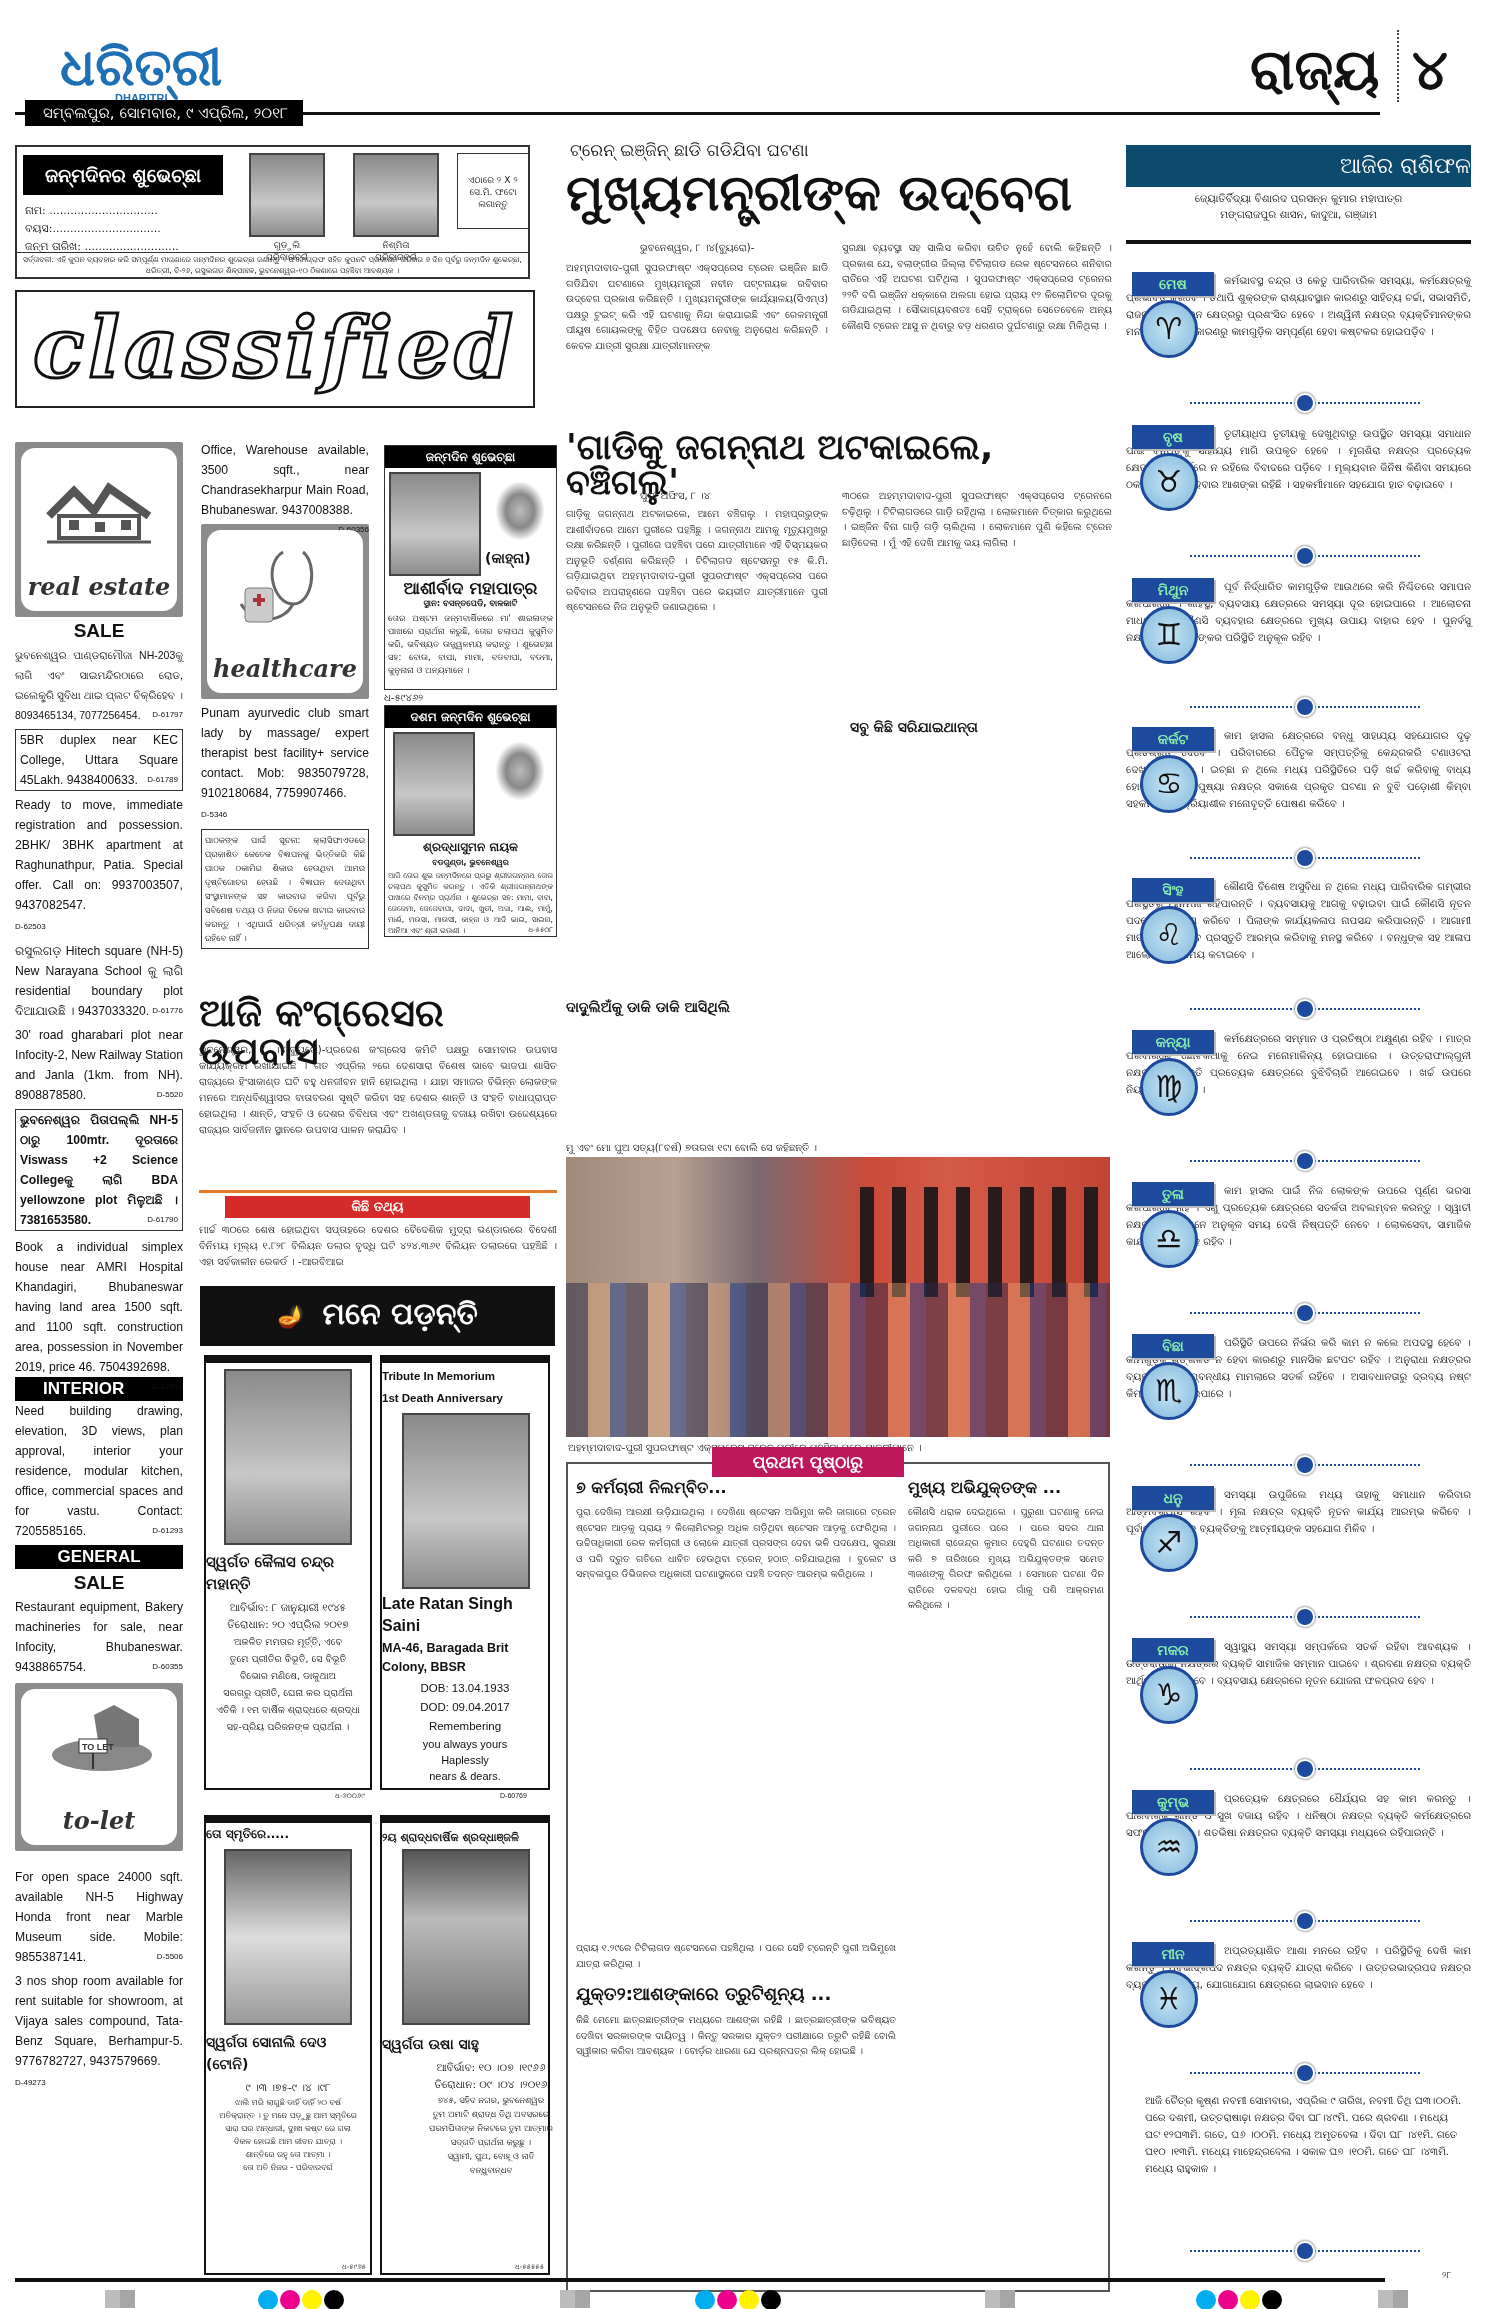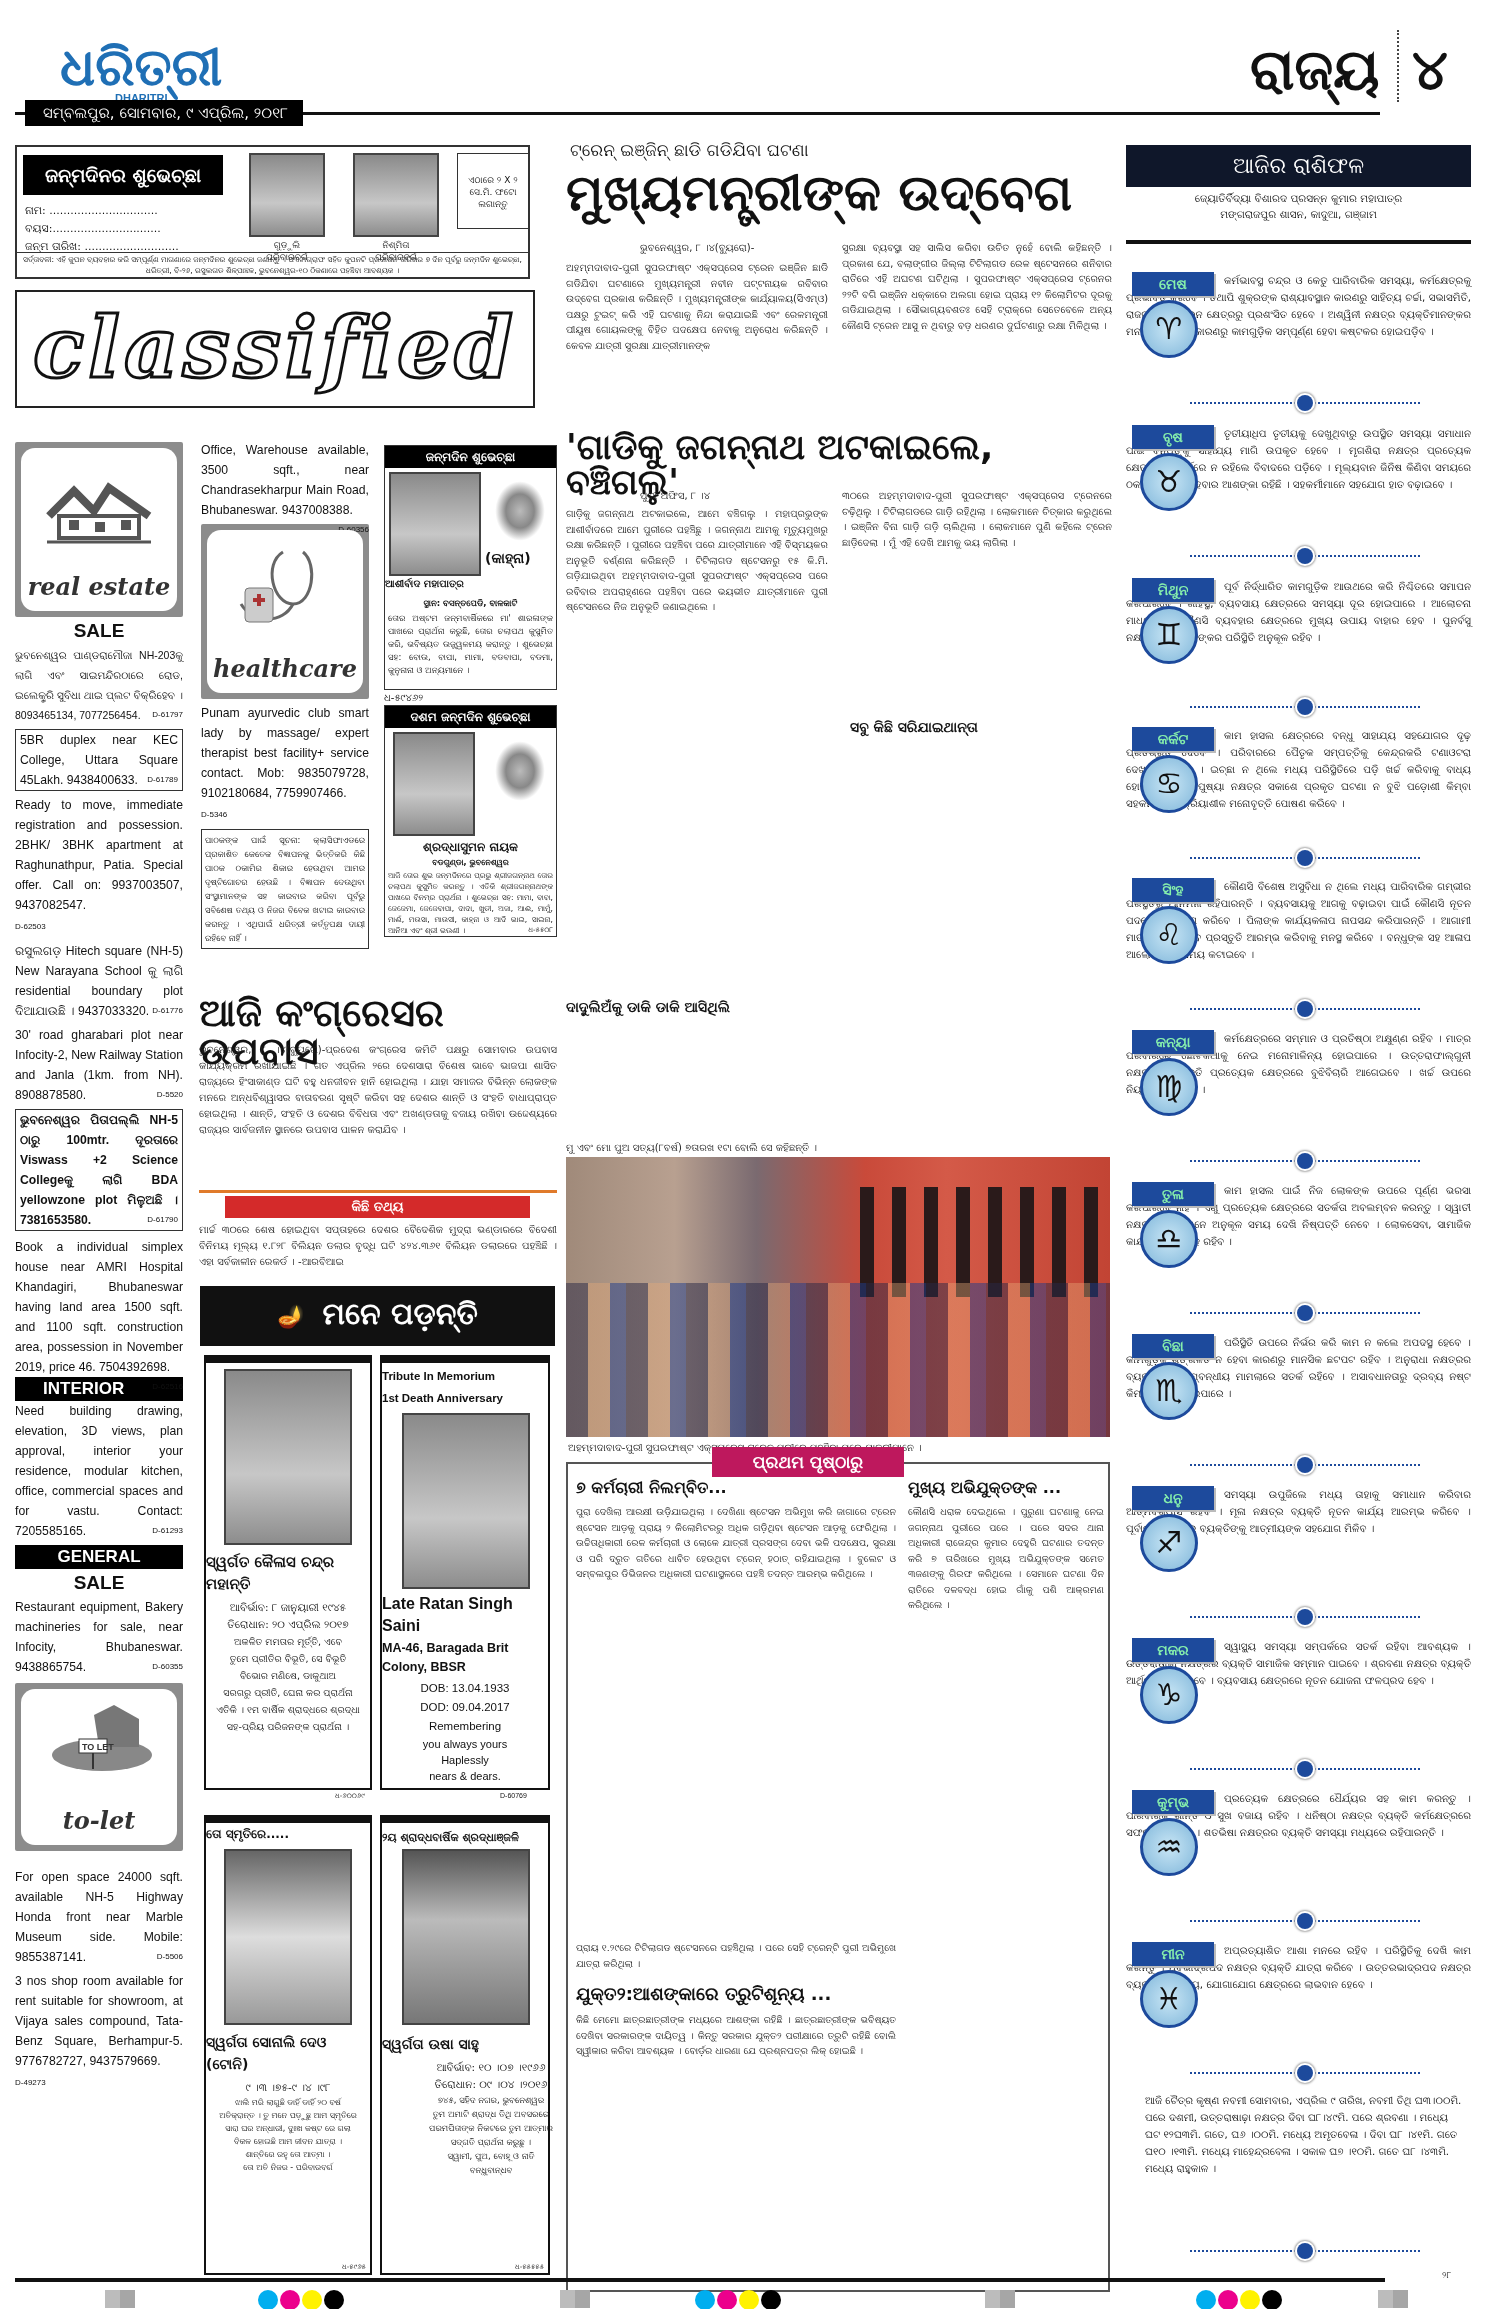--- a/index.html
+++ b/index.html
@@ -22,21 +22,21 @@
 .ad-icon{border:0;background:#8c8c8c;padding:6px;border-radius:2px}
 .ad-icon .inner{background:#fff;border-radius:14px;width:100%;height:100%;position:relative;text-align:center}
 .ad-icon .lbl{position:absolute;bottom:10px;left:0;width:100%;font-family:"DejaVu Serif",serif;font-style:italic;font-weight:bold;color:#333;font-size:24px}
 .adtext{font-family:"Liberation Sans",sans-serif;font-size:12.2px;line-height:20px;text-align:justify}
 .adtext .code{font-size:8px;float:right;line-height:20px}
 .sect-head{background:#000;color:#fff;text-align:center;font-family:"Liberation Sans",sans-serif;font-weight:bold;font-size:17px;line-height:24px}
 .sale-head{text-align:center;font-family:"Liberation Sans",sans-serif;font-weight:bold;font-size:19px;line-height:28px}
 .odia{font-size:10.5px;line-height:16px;text-align:justify}
 .headline{font-weight:bold;line-height:1}
 .col-txt{font-size:10px;line-height:15.8px;color:#222;text-align:justify}
-.rashi-head{left:1126px;top:145px;width:345px;height:42px;background:#0f172a;color:#fff;font-size:22px;text-align:center;line-height:42px}
+.rashi-head{left:1126px;top:145px;width:345px;height:42px;background:#0c4a6e;color:#fff;font-size:22px;text-align:right;line-height:42px}
 .rashi-author{left:1126px;top:190px;width:345px;text-align:center;font-size:10.5px;line-height:16px}
 .double{left:1126px;top:240px;width:345px;height:4px;border-top:3px solid #111;border-bottom:1px solid #111}
 .sign{position:absolute;left:1126px;width:345px}
 .sign .tag{position:absolute;left:6px;top:0;width:82px;height:24px;background:#1d4a9c;color:#86efac;font-size:14px;font-weight:bold;text-align:center;line-height:24px;box-shadow:2px 2px 0 #bbb}
 .sign .circle{position:absolute;left:14px;top:28px;width:58px;height:58px;border-radius:50%;background:radial-gradient(#c9e6f5,#7fb6da);border:3px solid #1d4a9c;text-align:center;line-height:52px;font-size:30px;color:#111}
 .sign .txt{position:absolute;left:0;top:0;width:345px;font-size:10.3px;line-height:17px;text-indent:98px;text-align:justify}
 .dots{position:absolute;left:1190px;width:230px;border-top:2px dotted #1d4a9c}
 .dots span{position:absolute;left:107px;top:-9px;width:16px;height:16px;border-radius:50%;background:#1d4a9c;box-shadow:0 0 0 2px #fff,0 0 2px 3px #aaa}
 .memo-banner{left:200px;top:1286px;width:355px;height:60px;background:#111;color:#fff;font-size:30px;font-weight:bold;text-align:center;line-height:56px}
 .memo{border:2px solid #111;border-top:8px solid #111;background:#fff}
@@ -137,21 +137,21 @@
   </div>
   <div class="adtext" style="margin-top:4px"><span>Punam ayurvedic club smart lady by massage/ expert therapist best facility+ service contact. Mob: 9835079728, 9102180684, 7759907466.</span><br><span style="font-size:8px">D-5346</span></div>
   <div class="box odia" style="border-width:1px;padding:3px;font-size:8.4px;line-height:14px;margin-top:4px">ପାଠକଙ୍କ ପାଇଁ ସୂଚନା: କ୍ଲାସିଫାଏଡରେ ପ୍ରକାଶିତ କେତେକ ବିଜ୍ଞାପନକୁ ଭିତ୍ତିକରି କିଛି ପାଠକ ଠକାମିର ଶିକାର ହେଉଥିବା ଆମର ଦୃଷ୍ଟିଗୋଚର ହେଉଛି । ବିଜ୍ଞାପନ ଦେଉଥିବା ସଂସ୍ଥାମାନଙ୍କ ସହ କାରବାର କରିବା ପୂର୍ବରୁ ସବିଶେଷ ତଥ୍ୟ ଓ ନିଜର ବିବେକ ଖଟାଇ କାରବାର କରନ୍ତୁ । ଏଥିପାଇଁ ଧରିତ୍ରୀ କର୍ତ୍ତୃପକ୍ଷ ଦାୟୀ ରହିବେ ନାହିଁ ।</div>
 </div>
 
 <div class="abs box" style="left:384px;top:445px;width:173px;height:245px;border-width:1px">
   <div class="sect-head" style="font-size:12px;line-height:22px;font-family:'DejaVu Sans',sans-serif">ଜନ୍ମଦିନ ଶୁଭେଚ୍ଛା</div>
   <div class="abs photo" style="left:4px;top:26px;width:92px;height:104px"></div>
   <div class="abs" style="left:110px;top:35px;width:50px;height:60px;border-radius:50%;background:radial-gradient(#bbb,#888 40%,#fff 70%)"></div>
   <div class="abs" style="left:100px;top:104px;font-size:14px;font-weight:bold">(କାହ୍ନା)</div>
-  <div class="abs" style="left:0;top:132px;width:171px;font-size:10px;font-weight:bold">ଆଶୀର୍ବାଦ ମହାପାତ୍ର</div>
+  <div class="abs" style="left:0;top:132px;width:171px;text-align:center;font-size:17px;font-weight:bold">ଆଶୀର୍ବାଦ ମହାପାତ୍ର</div>
   <div class="abs" style="left:0;top:152px;width:171px;text-align:center;font-size:8.5px;font-weight:bold">ସ୍ଥାନ: ବସନ୍ତପେଡି, ବାଳକାଟି</div>
   <div class="abs odia" style="left:3px;top:166px;width:165px;font-size:8.5px;line-height:13px">ତୋର ଅଷ୍ଟମ ଜନ୍ମବାର୍ଷିକରେ ମା' ଶାରଳାଙ୍କ ପାଖରେ ପ୍ରାର୍ଥନା କରୁଛି, ତୋର ଚଲାପଥ କୁସୁମିତ କରି, ଭବିଷ୍ୟତ ଉଜ୍ଜ୍ୱଳମୟ କରାନ୍ତୁ । ଶୁଭେଚ୍ଛା ସହ: ବୋଉ, ବାପା, ମାମା, ବଡବାପା, ବଡମା, କୁନୁନାନା ଓ ଅନ୍ୟମାନେ ।</div>
 </div>
 <div class="abs small" style="left:384px;top:692px;font-size:10px">ଧ-୫୯୪୬୨</div>
 <div class="abs box" style="left:384px;top:705px;width:173px;height:232px;border-width:1px">
   <div class="sect-head" style="font-size:12px;line-height:22px;font-family:'DejaVu Sans',sans-serif">ଦଶମ ଜନ୍ମଦିନ ଶୁଭେଚ୍ଛା</div>
   <div class="abs photo" style="left:8px;top:26px;width:82px;height:104px"></div>
   <div class="abs" style="left:110px;top:35px;width:50px;height:60px;border-radius:50%;background:radial-gradient(#bbb,#888 40%,#fff 70%)"></div>
   <div class="abs" style="left:0;top:134px;width:171px;text-align:center;font-size:12px;font-weight:bold">ଶ୍ରଦ୍ଧାସୁମନ ନାୟକ</div>
   <div class="abs" style="left:0;top:152px;width:171px;text-align:center;font-size:8px;font-weight:bold">ବଡଗୁଣ୍ଡା, ଭୁବନେଶ୍ୱର</div>

